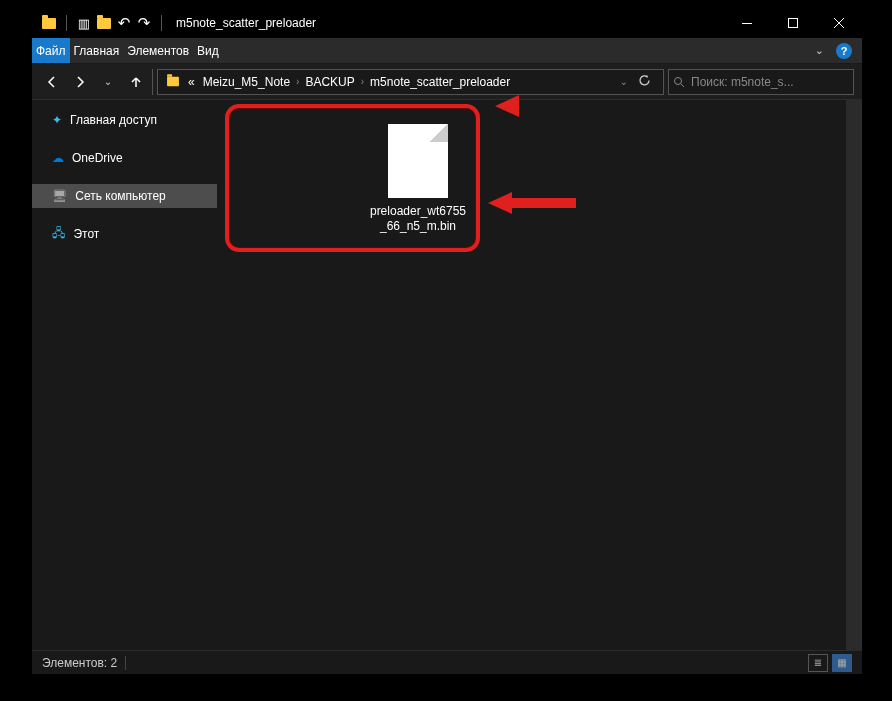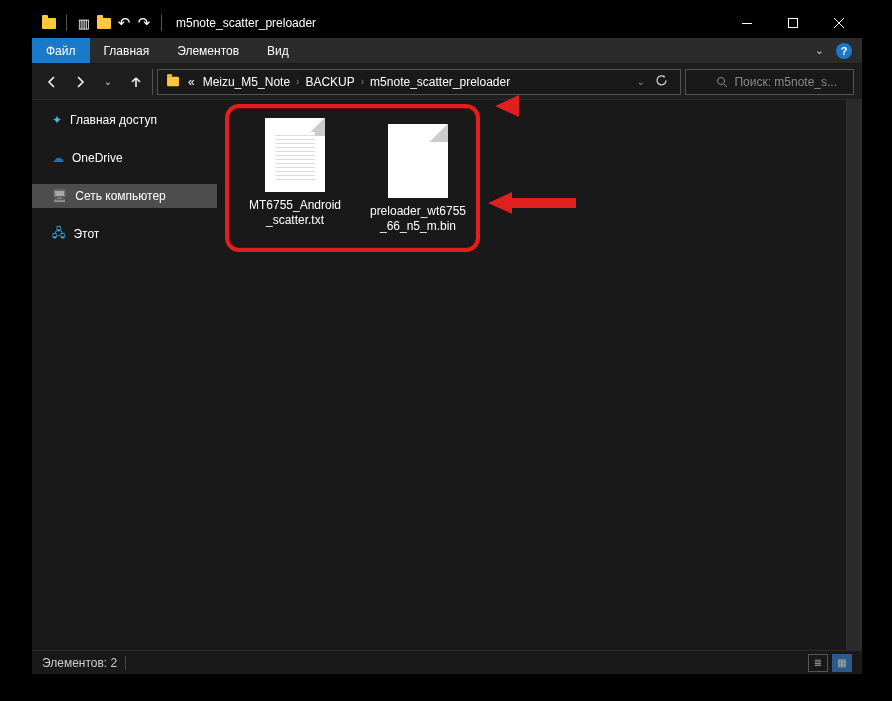--- a/index.html
+++ b/index.html
@@ -36,21 +36,21 @@
 
 .ribbon {
   height: 26px;
   background: #2b2b2b;
   display: flex;
   align-items: stretch;
   color: #fff;
   font-size: 12px;
   border-bottom: 1px solid #1a1a1a;
 }
-.ribbon .tab { padding: 0 14px; display: flex; align-items: center; }
+.ribbon .tab { padding: 0 4px; display: flex; align-items: center; }
 .ribbon .tab.file { background: #1979ca; }
 .ribbon .help { margin-left: auto; display: flex; align-items: center; gap: 12px; padding-right: 10px; }
 .help-circle { width: 16px; height: 16px; background: #1979ca; border-radius: 50%; display: flex; align-items: center; justify-content: center; font-size: 11px; font-weight: bold; color: #fff; }
 
 
 .navbar {
   height: 36px;
   background: #1e1e1e;
   display: flex;
   align-items: center;
@@ -68,30 +68,29 @@
   align-items: center;
   color: #fff;
   font-size: 12px;
   padding: 0 4px;
 }
 .addressbar .seg { padding: 0 4px; display: flex; align-items: center; }
 .addressbar .chev { color: #888; font-size: 10px; padding: 0 2px; }
 .addressbar .spacer { flex: 1; }
 .addressbar .refresh { padding: 0 8px; color: #ccc; }
 .searchbox {
-  width: 169px; height: 26px;
+  width: 186px; height: 26px;
   background: #191919;
   border: 1px solid #535353;
   display: flex;
   align-items: center;
   color: #888;
   font-size: 12px;
-  padding: 0 16px;
+  padding: 0 4px;
   gap: 6px;
-  justify-content: flex-end;
 }
 
 
 .body { flex: 1; display: flex; background: #191919; overflow: hidden; }
 
 
 .sidebar {
   width: 185px;
   background: #191919;
   padding: 8px 0;
@@ -306,27 +305,20 @@
       <div class="gap"></div>
       <div class="item">
         <span class="ic-net">🖧</span>
         <span>Этот</span>
       </div>
     </div>
 
     <div class="content">
       <div class="highlight-box"></div>
 
-      <div class="fileitem txt file1">
-        <div class="thumb">
-            <div class="fold"></div>
-          </div>
-        <div>MT6755_Android</div>
-        <div>_scatter.txt</div>
-      </div>
 
       <div class="fileitem file2">
         <div class="thumb">
             <div class="fold"></div>
           </div>
         <div>preloader_wt6755</div>
         <div>_66_n5_m.bin</div>
       </div>
 
       <div class="scroll-track"></div>

